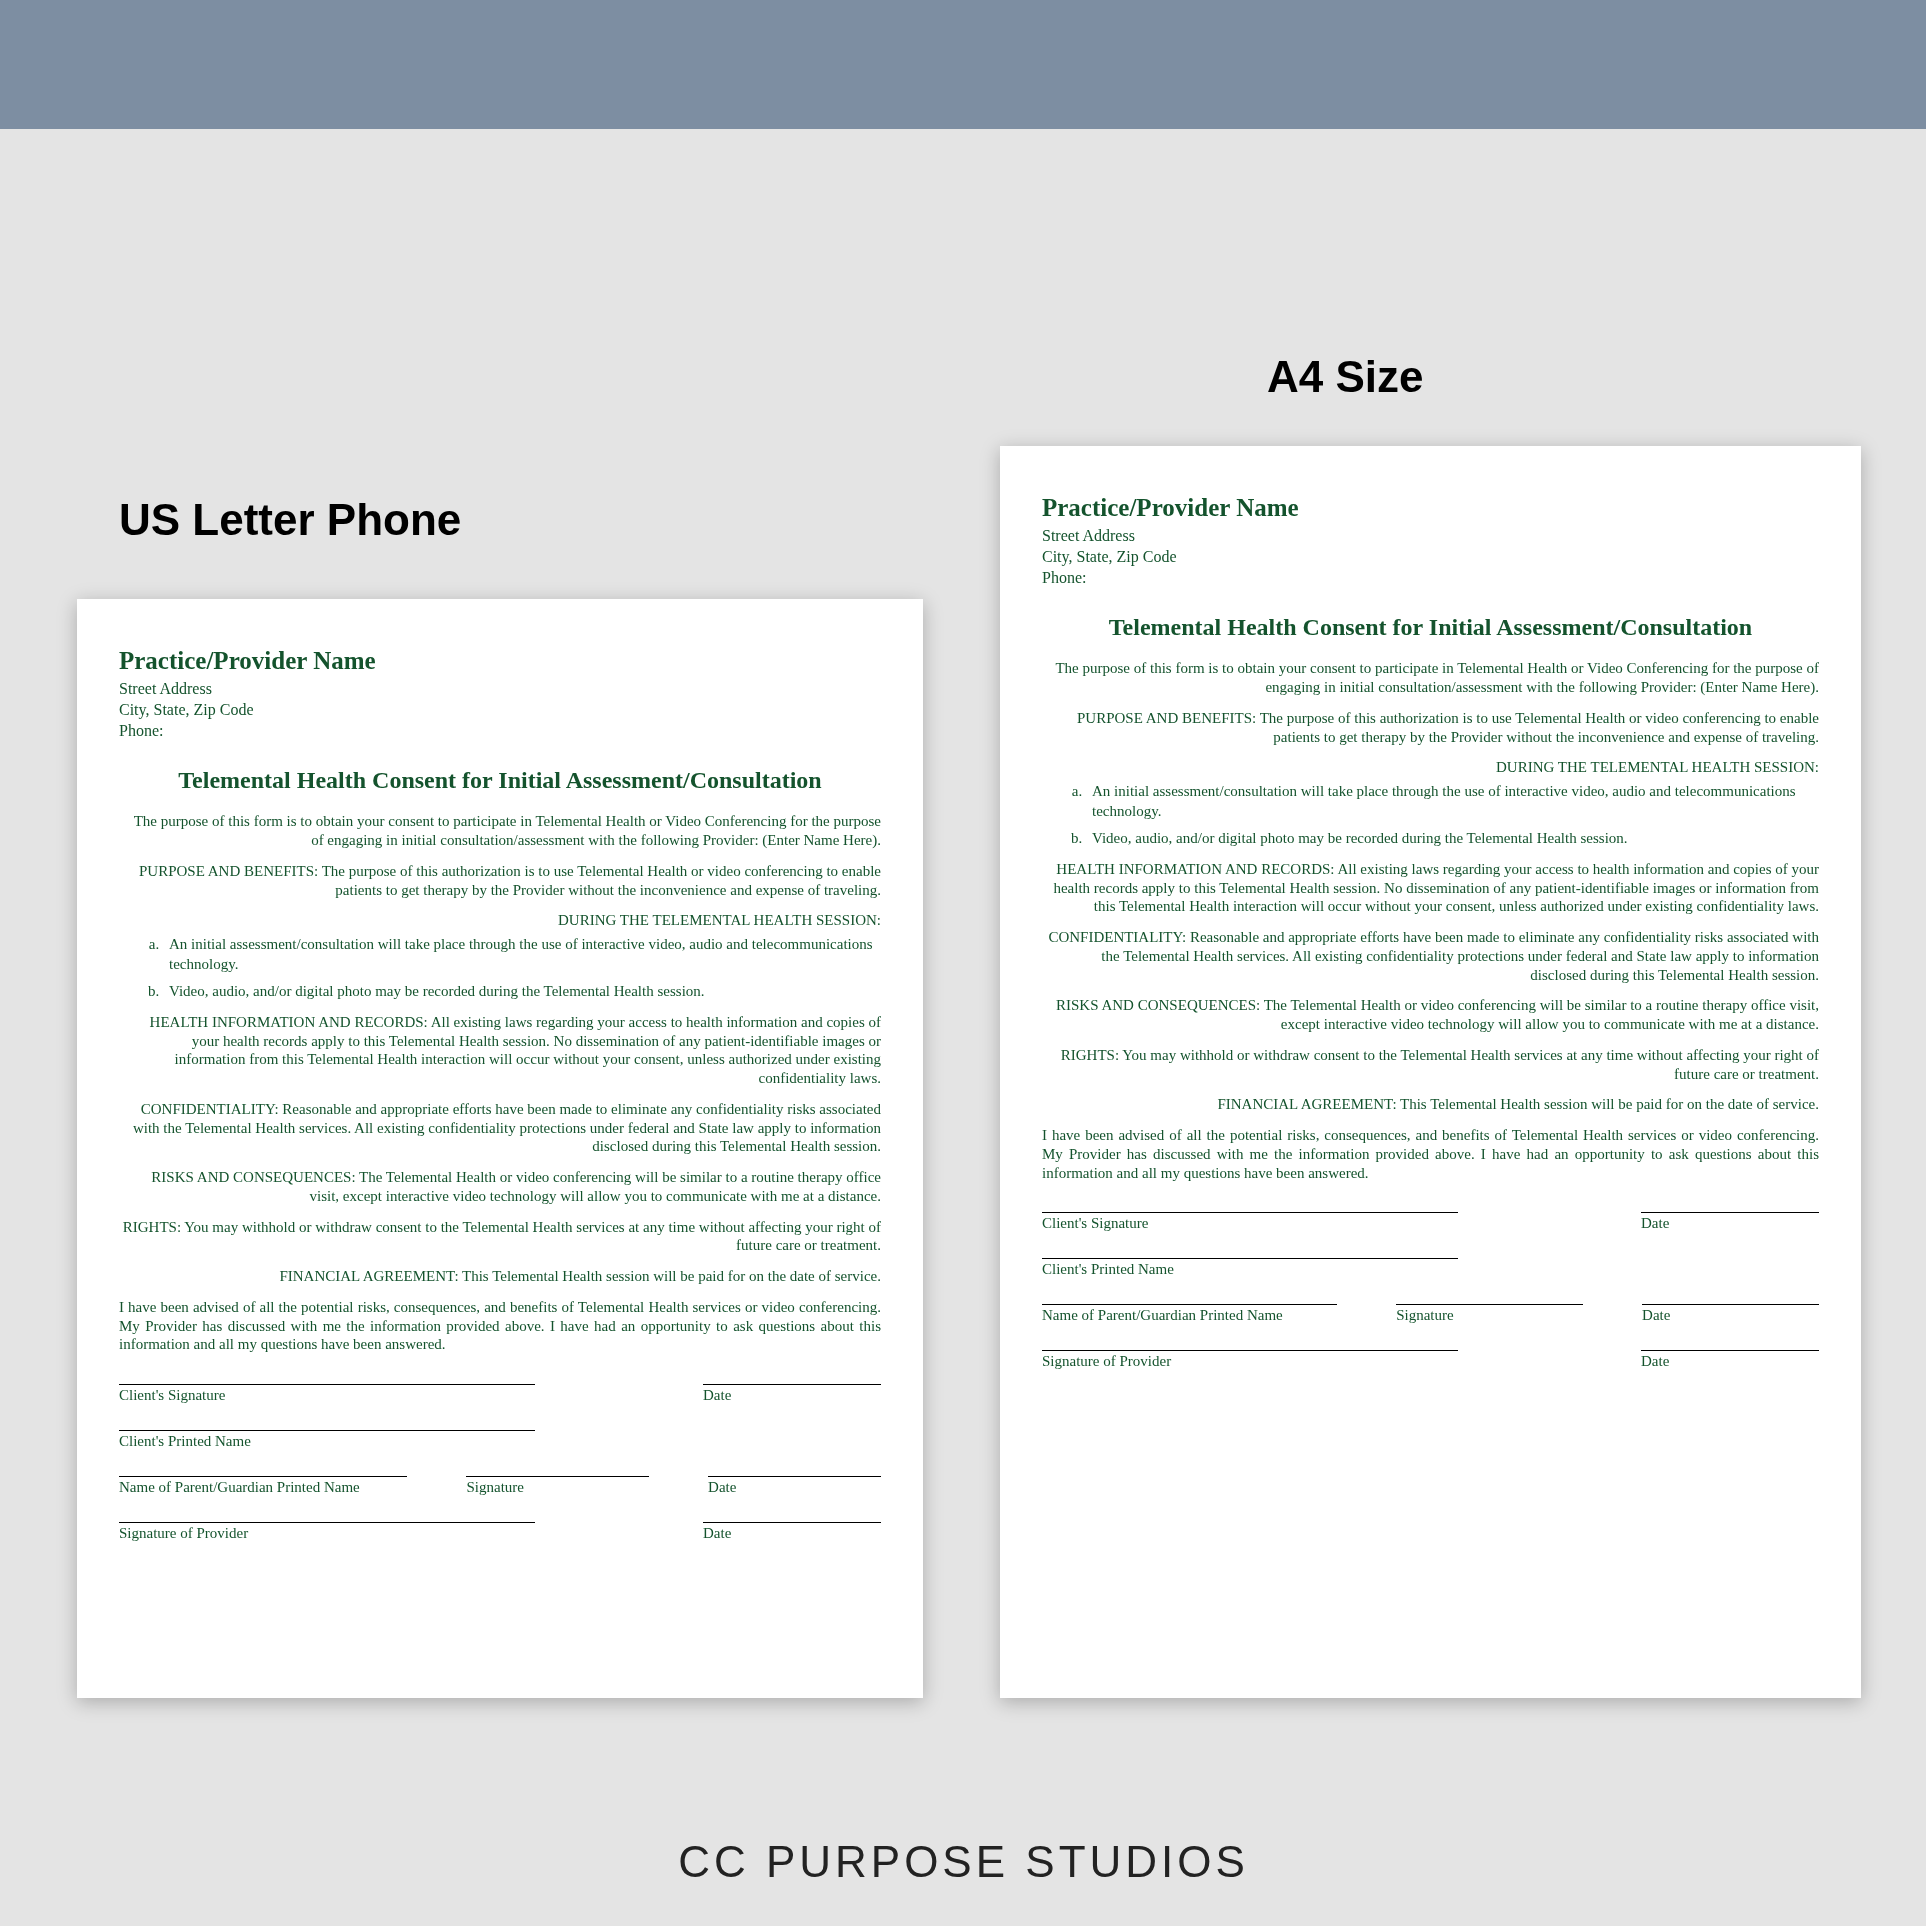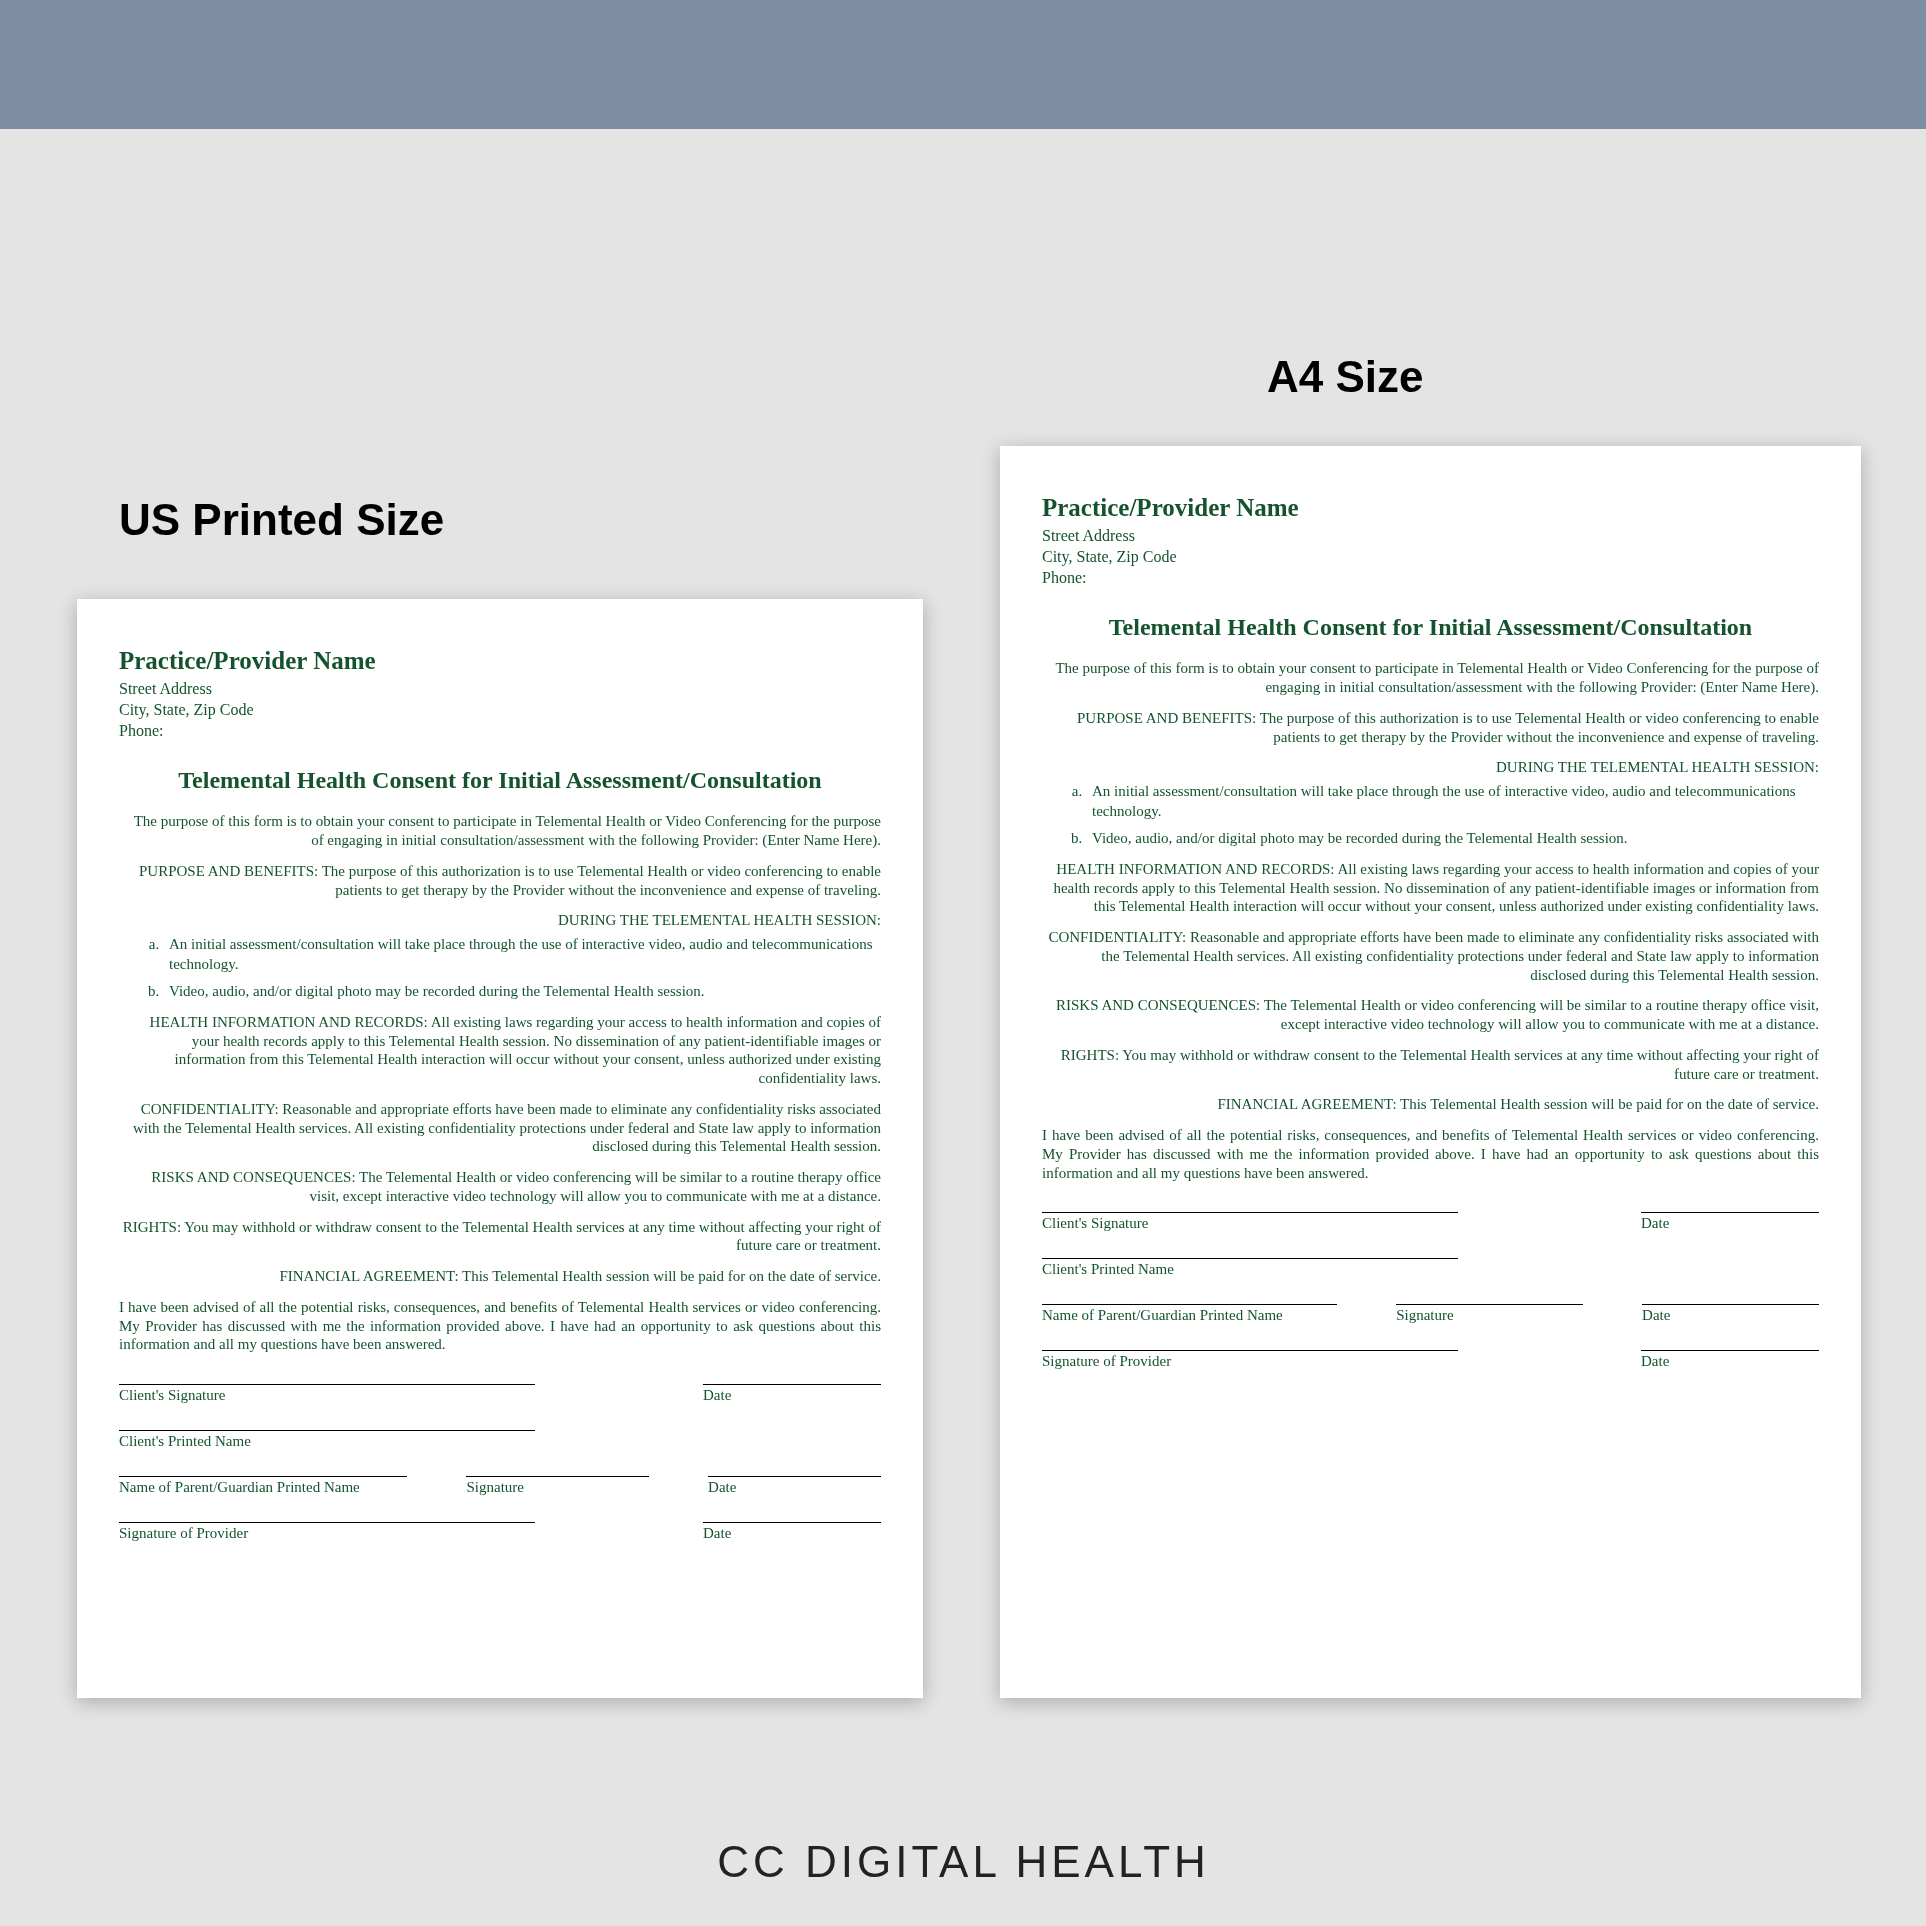--- a/index.html
+++ b/index.html
@@ -107,21 +107,21 @@
   }
 </style>
 </head>
 <body>
 
 <div class="banner">
 </div>
 
 <div class="content">
 
-  <div class="size-label label-usletter">US Printed Size</div>
+  <div class="size-label label-usletter">US Letter Phone</div>
   <div class="size-label label-a4">A4 Size</div>
 
   <div class="page page-usletter">
     <div class="provider-name">Practice/Provider Name</div>
     <div class="addr">Street Address</div>
     <div class="addr">City, State, Zip Code</div>
     <div class="addr">Phone:</div>
     <div class="doc-title">Telemental Health Consent for Initial Assessment/Consultation</div>
     <div class="para">The purpose of this form is to obtain your consent to participate in Telemental Health or Video Conferencing for the purpose of engaging in initial consultation/assessment with the following Provider: (Enter Name Here).</div>
     <div class="para"><span class="sec-label">PURPOSE AND BENEFITS:</span><span>  The purpose of this authorization is to use Telemental Health or video conferencing to enable patients to get therapy by the Provider without the inconvenience and expense of traveling.</span></div>
@@ -224,14 +224,14 @@
           </div>
         <div class="cell w-sm" style="margin-left:auto">
             <div class="sig-line">Date</div>
           </div>
       </div>
     </div>
   </div>
 
 </div>
 
-<div class="footer-brand">CC DIGITAL HEALTH</div>
+<div class="footer-brand">CC PURPOSE STUDIOS</div>
 
 
 </body></html>

